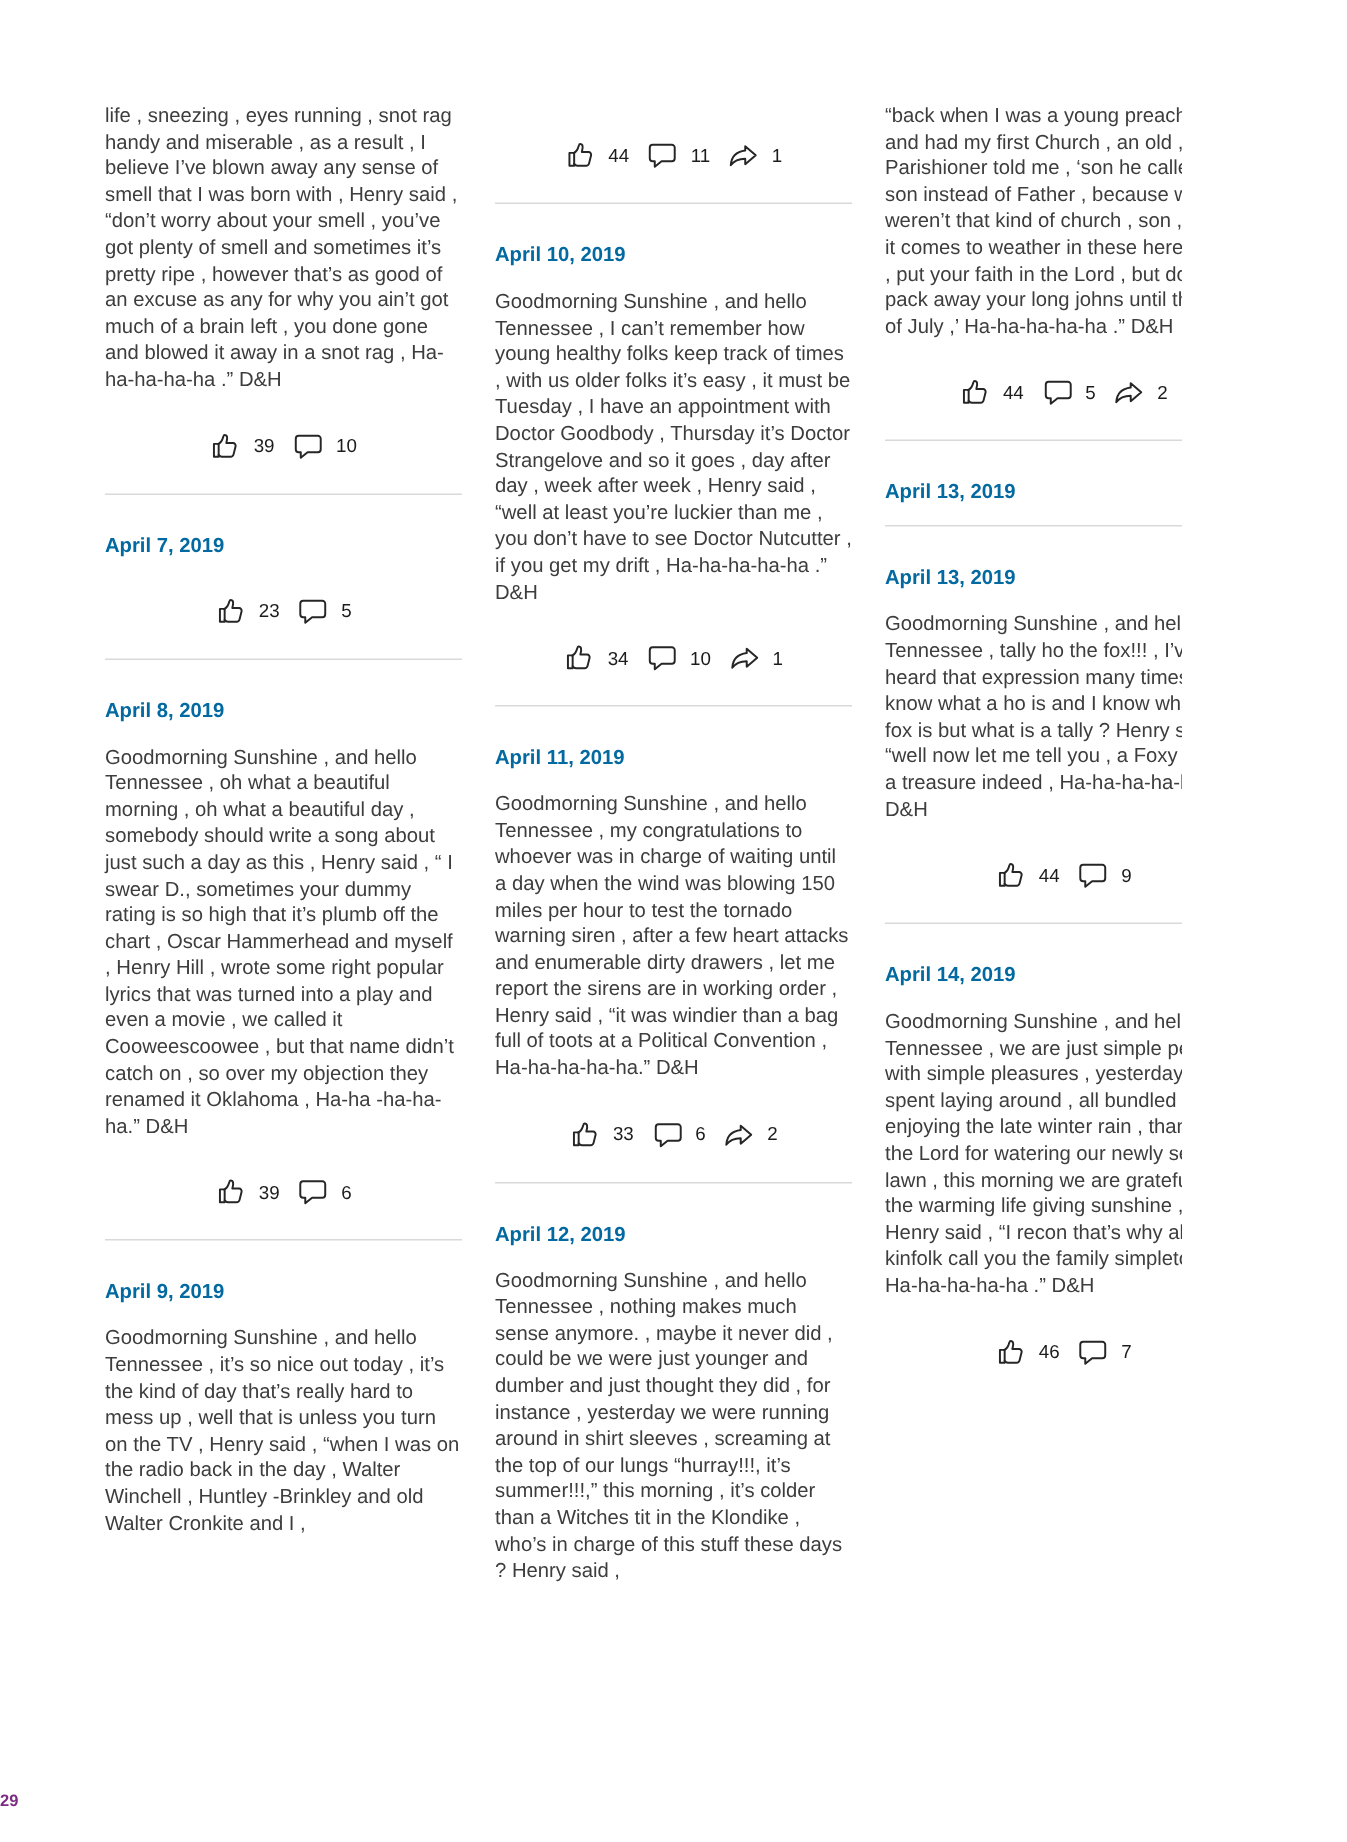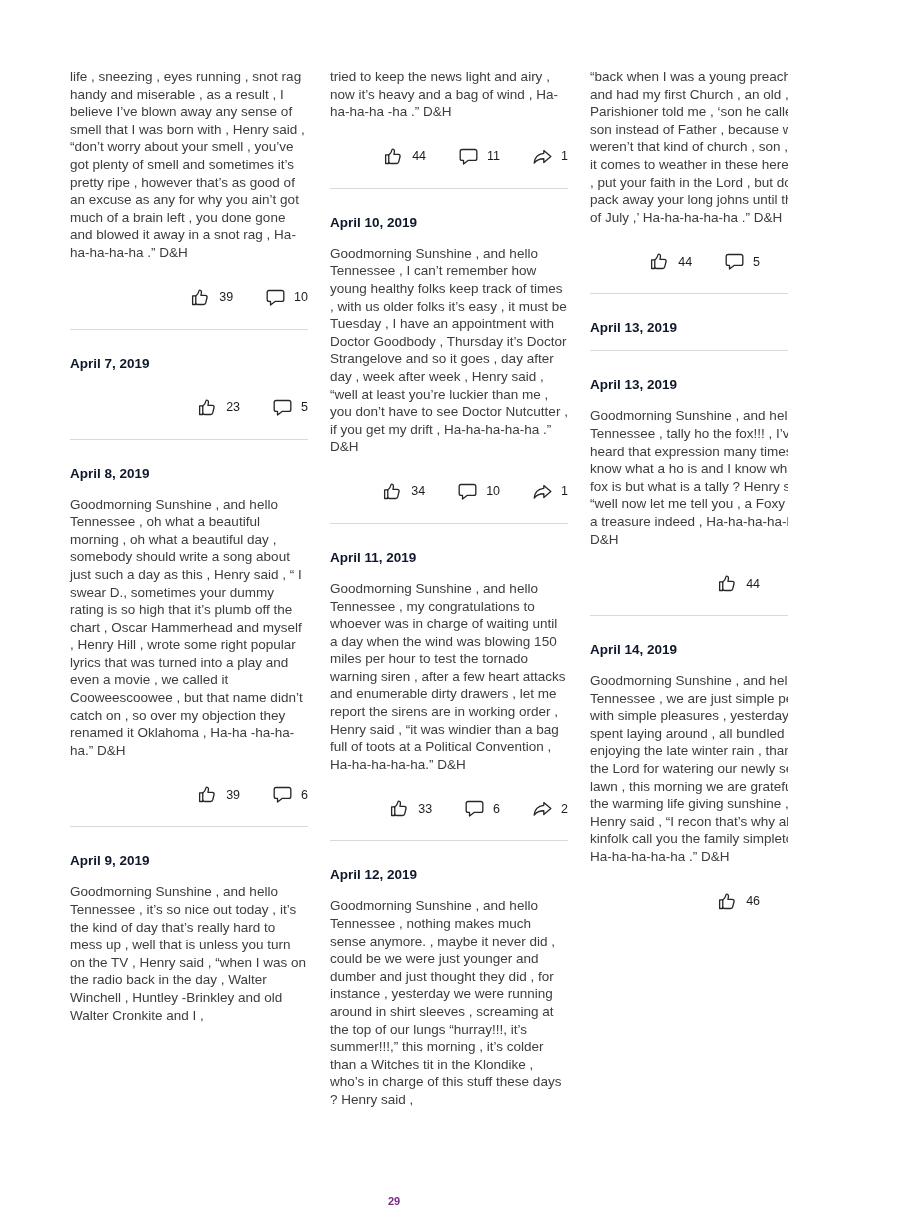--- a/index.html
+++ b/index.html
@@ -7,37 +7,37 @@
     position:relative;
     width:788px; height:1228px;
     background:#ffffff;
     font-family:"Liberation Sans","DejaVu Sans",sans-serif;
     color:#3d3d3d;
     overflow:hidden;
   }
   .cols { display:flex; gap:22px; padding:68px 70px 0 70px; }
   .col { flex:0 0 238px; width:238px; }
   .post-date {
-    font-size:13.5px; font-weight:700; color:#0f172a;
+    font-size:13.5px; font-weight:700; color:#0369a1;
     margin:0 0 14px 0; line-height:17px;
   }
   .post-body {
     font-size:13.5px; line-height:17.6px; margin:0; color:#3d3d3d;
   }
   .engagement {
-    display:flex; justify-content:flex-end; align-items:center;
-    gap:32px; margin:25px 0 21px 0;
+    display:flex; justify-content:center; align-items:center;
+    gap:12px; margin:25px 0 21px 0;
   }
   .stat { display:flex; align-items:center; gap:8px; }
   .stat svg { width:21px; height:21px; display:block; }
   .count { font-size:12.5px; color:#1c1c1c; }
   .divider { border:none; border-top:1px solid #d9d9d9; margin:0 0 25px 0; }
   .page-number {
     position:absolute; left:0; right:0; bottom:21px;
-    text-align:center; font-size:11px; font-weight:700; color:#7c2b82;
+    text-align:left; font-size:11px; font-weight:700; color:#7c2b82;
   }
 </style>
 </head>
 <body>
 
 <svg width="0" height="0" style="position:absolute" aria-hidden="true">
   <defs>
     <g id="i-like" fill="none" stroke="#262626" stroke-width="1.5" stroke-linejoin="round" stroke-linecap="round">
       <path d="M3 10.2h3.6V20H3z"></path>
       <path d="M6.6 18.6c.6.9 1.5 1.4 2.5 1.4h6.6c1.1 0 2-.75 2.25-1.8l1.55-6.2c.3-1.25-.65-2.45-1.95-2.45h-5.1c.45-1.5.85-3.3.55-4.55-.2-.85-.95-1.5-1.85-1.5-.4 0-.75.25-.85.65-.3 1.05-.95 3.05-1.7 4.1-.6.85-1.5 1.6-2.4 2.1"></path>
@@ -117,21 +117,20 @@
       <article>
         <h3 class="post-date">April 9, 2019</h3>
         <p class="post-body">Goodmorning Sunshine , and hello Tennessee , it’s so nice out today , it’s the kind of day that’s really hard to mess up , well that is unless you turn on the TV , Henry said , “when I was on the radio back in the day , Walter Winchell , Huntley -Brinkley and old Walter Cronkite and I ,</p>
       </article>
 
     </div>
 
     <div class="col">
 
       <article>
-        <p class="post-body">tried to keep the news light and airy , now it’s heavy and a bag of wind , Ha-ha-ha-ha -ha .” D&amp;H</p>
         <div class="engagement">
           <div class="stat">
             <svg viewBox="0 0 24 24">
                 <use href="#i-like"></use>
               </svg>
             <span class="count">44</span>
           </div>
           <div class="stat">
             <svg viewBox="0 0 24 24">
                 <use href="#i-comment"></use>

